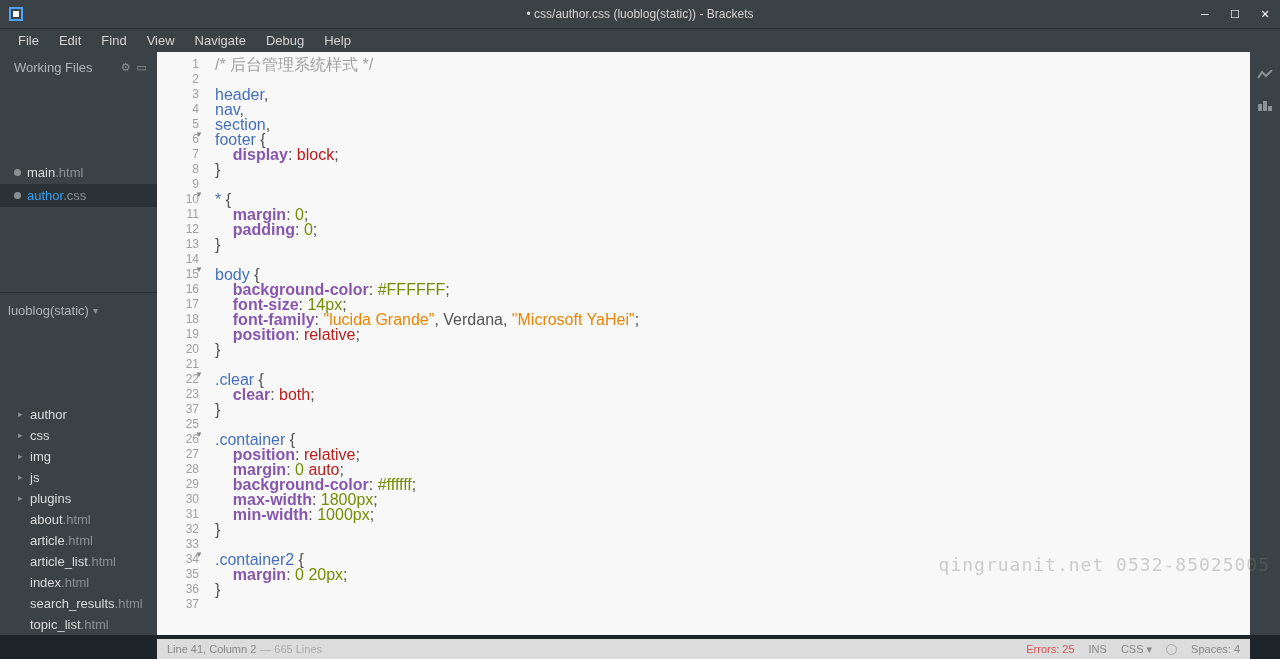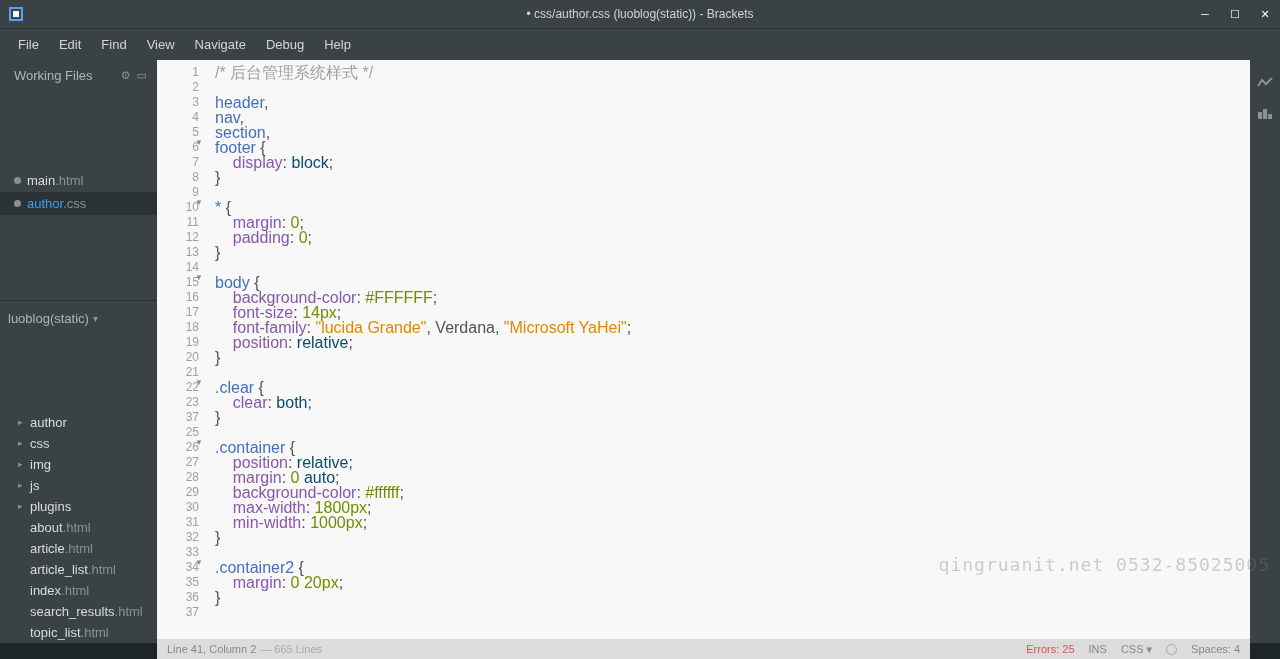--- a/index.html
+++ b/index.html
@@ -5,21 +5,21 @@
 * { margin: 0; padding: 0; box-sizing: border-box; font-family: "Segoe UI", Arial, sans-serif; }
 body { background: #1e2528; width: 1280px; height: 659px; overflow: hidden; position: relative; }
 
 .titlebar { height: 28px; background: #3b4245; display: flex; align-items: center; color: #d4d4d4; font-size: 12px; position: relative; }
 .titlebar .logo { width: 28px; height: 28px; display: flex; align-items: center; justify-content: center; margin-left: 2px; }
 .titlebar .logo svg { width: 16px; height: 16px; }
 .titlebar .title { position: absolute; left: 50%; transform: translateX(-50%); }
 .titlebar .winbtns { position: absolute; right: 0; display: flex; }
 .titlebar .winbtn { width: 30px; height: 28px; display: flex; align-items: center; justify-content: center; font-size: 11px; color: #fff; }
 
-.menubar { height: 32px; background: #3b4245; display: flex; align-items: center; padding-left: 8px; gap: 0; border-top: 1px solid #2a3033; }
+.menubar { height: 24px; background: #3b4245; display: flex; align-items: center; padding-left: 8px; gap: 0; border-top: 1px solid #2a3033; }
 .menubar .menuitem { color: #d4d4d4; font-size: 13px; padding: 4px 10px; cursor: pointer; }
 
 .main { display: flex; height: 583px; }
 
 .sidebar { width: 157px; background: #3b4245; display: flex; flex-direction: column; color: #aeb5b7; font-size: 13px; justify-content: space-between; }
 .wf-header { display: flex; align-items: center; justify-content: space-between; padding: 8px 10px 6px 14px; color: #aeb5b7; font-size: 13px; }
 .wf-header .icons { display: flex; gap: 6px; }
 .wf-item { display: flex; align-items: center; padding: 4px 10px 4px 14px; gap: 6px; cursor: pointer; }
 .wf-item .dot { width: 7px; height: 7px; border-radius: 50%; background: #8a8f91; }
 .wf-item.active { background: #2b3236; }
@@ -37,22 +37,22 @@
 .tree-item span .ext { color: #8a9194; }
 .tree-item.file { padding-left: 30px; }
 
 .editor { flex: 1; background: #f8f8f8; position: relative; }
 .gutter { position: absolute; left: 0; top: 0; width: 48px; background: #f8f8f8; font-family: Consolas, monospace; font-size: 12px; color: #a0a0a0; text-align: right; padding: 5px 6px 0 0; line-height: 15px; }
 .gutter .ln { height: 15px; }
 .gutter .fold { position: absolute; left: 38px; font-size: 8px; color: #888; }
 .code { position: absolute; left: 58px; top: 5px; font-family: Consolas, monospace; font-size: 16px; line-height: 15px; white-space: pre; }
 .c-comment { color: #a0a0a0; }
 .c-tag { color: #446fbd; }
-.c-prop { color: #8757ad; }
-.c-val { color: #0c4a6e; }
+.c-prop { color: #8757ad; font-weight: bold; }
+.c-val { color: #b91c1c; }
 .c-str { color: #e88501; }
 .c-num { color: #738d00; }
 .c-punc { color: #535353; }
 
 .rightbar { width: 30px; background: #3b4245; display: flex; flex-direction: column; align-items: center; padding-top: 18px; gap: 20px; }
 .rightbar svg { fill: #8a9194; }
 
 .statusbar { height: 20px; background: #dcdcdc; display: flex; align-items: center; font-size: 11px; color: #888; padding: 0 10px; position: absolute; bottom: 0; left: 157px; right: 30px; justify-content: space-between; }
 .statusbar .left { display: flex; gap: 4px; }
 .statusbar .right { display: flex; gap: 14px; align-items: center; }

